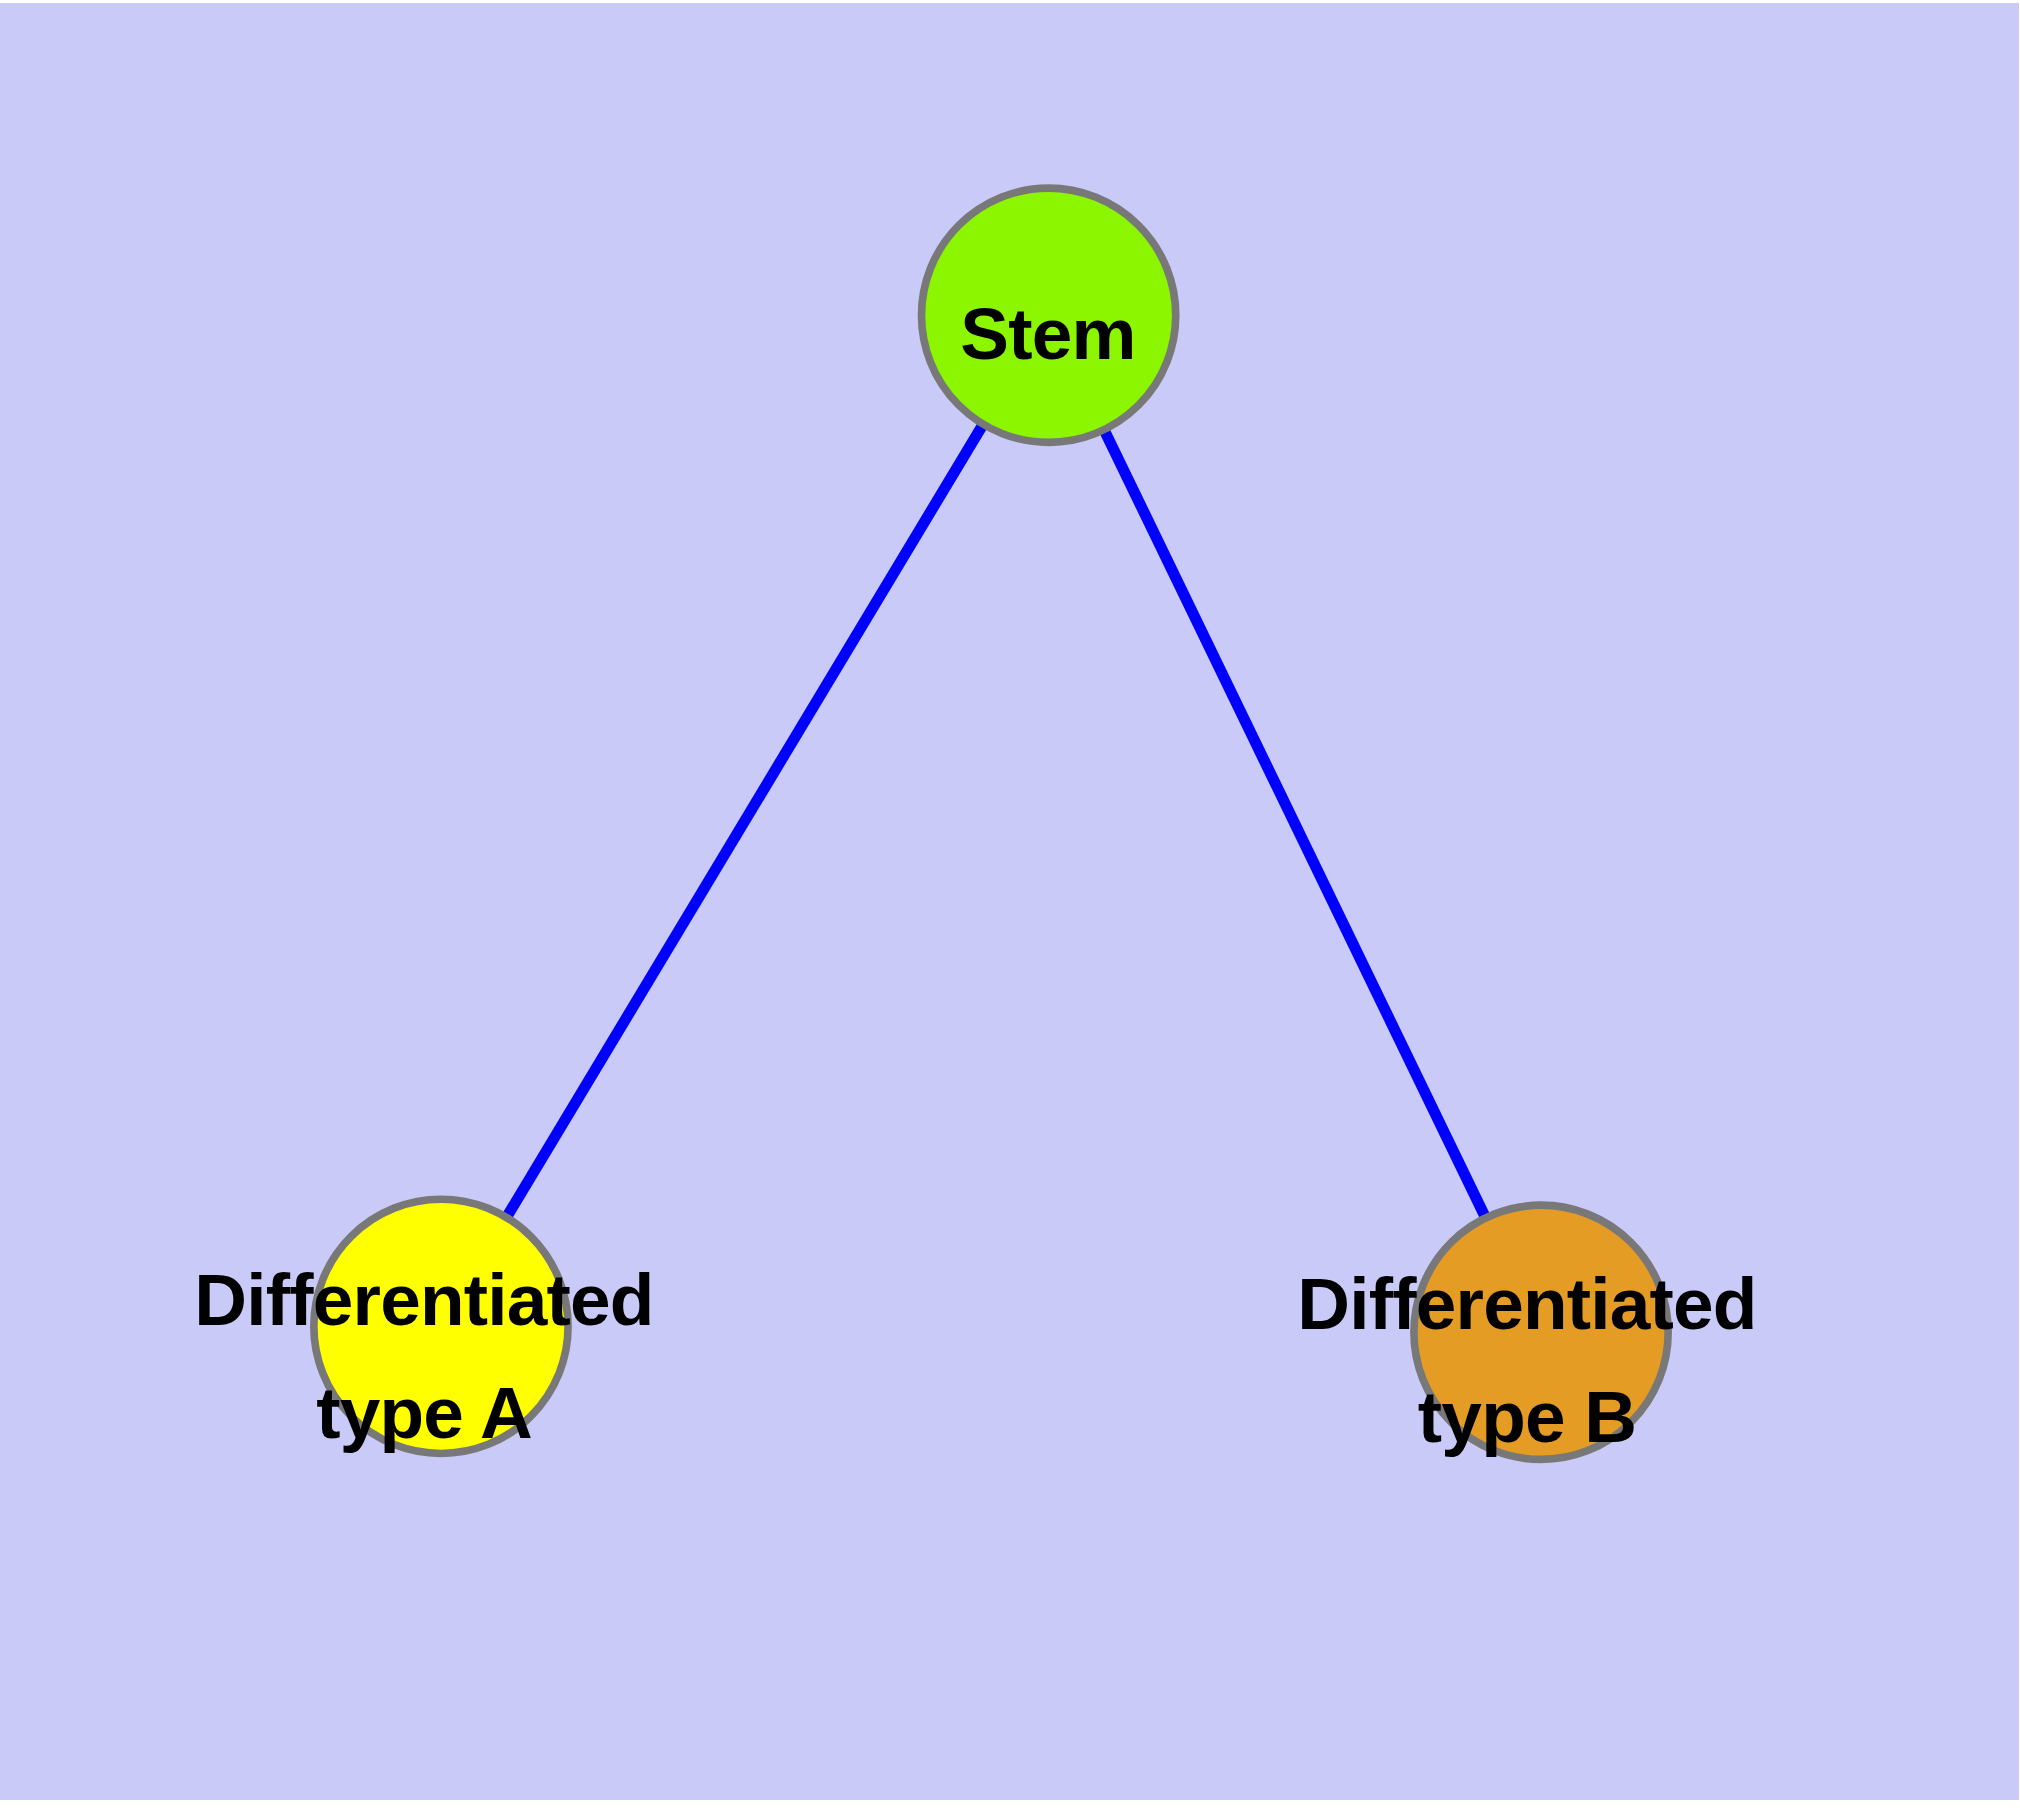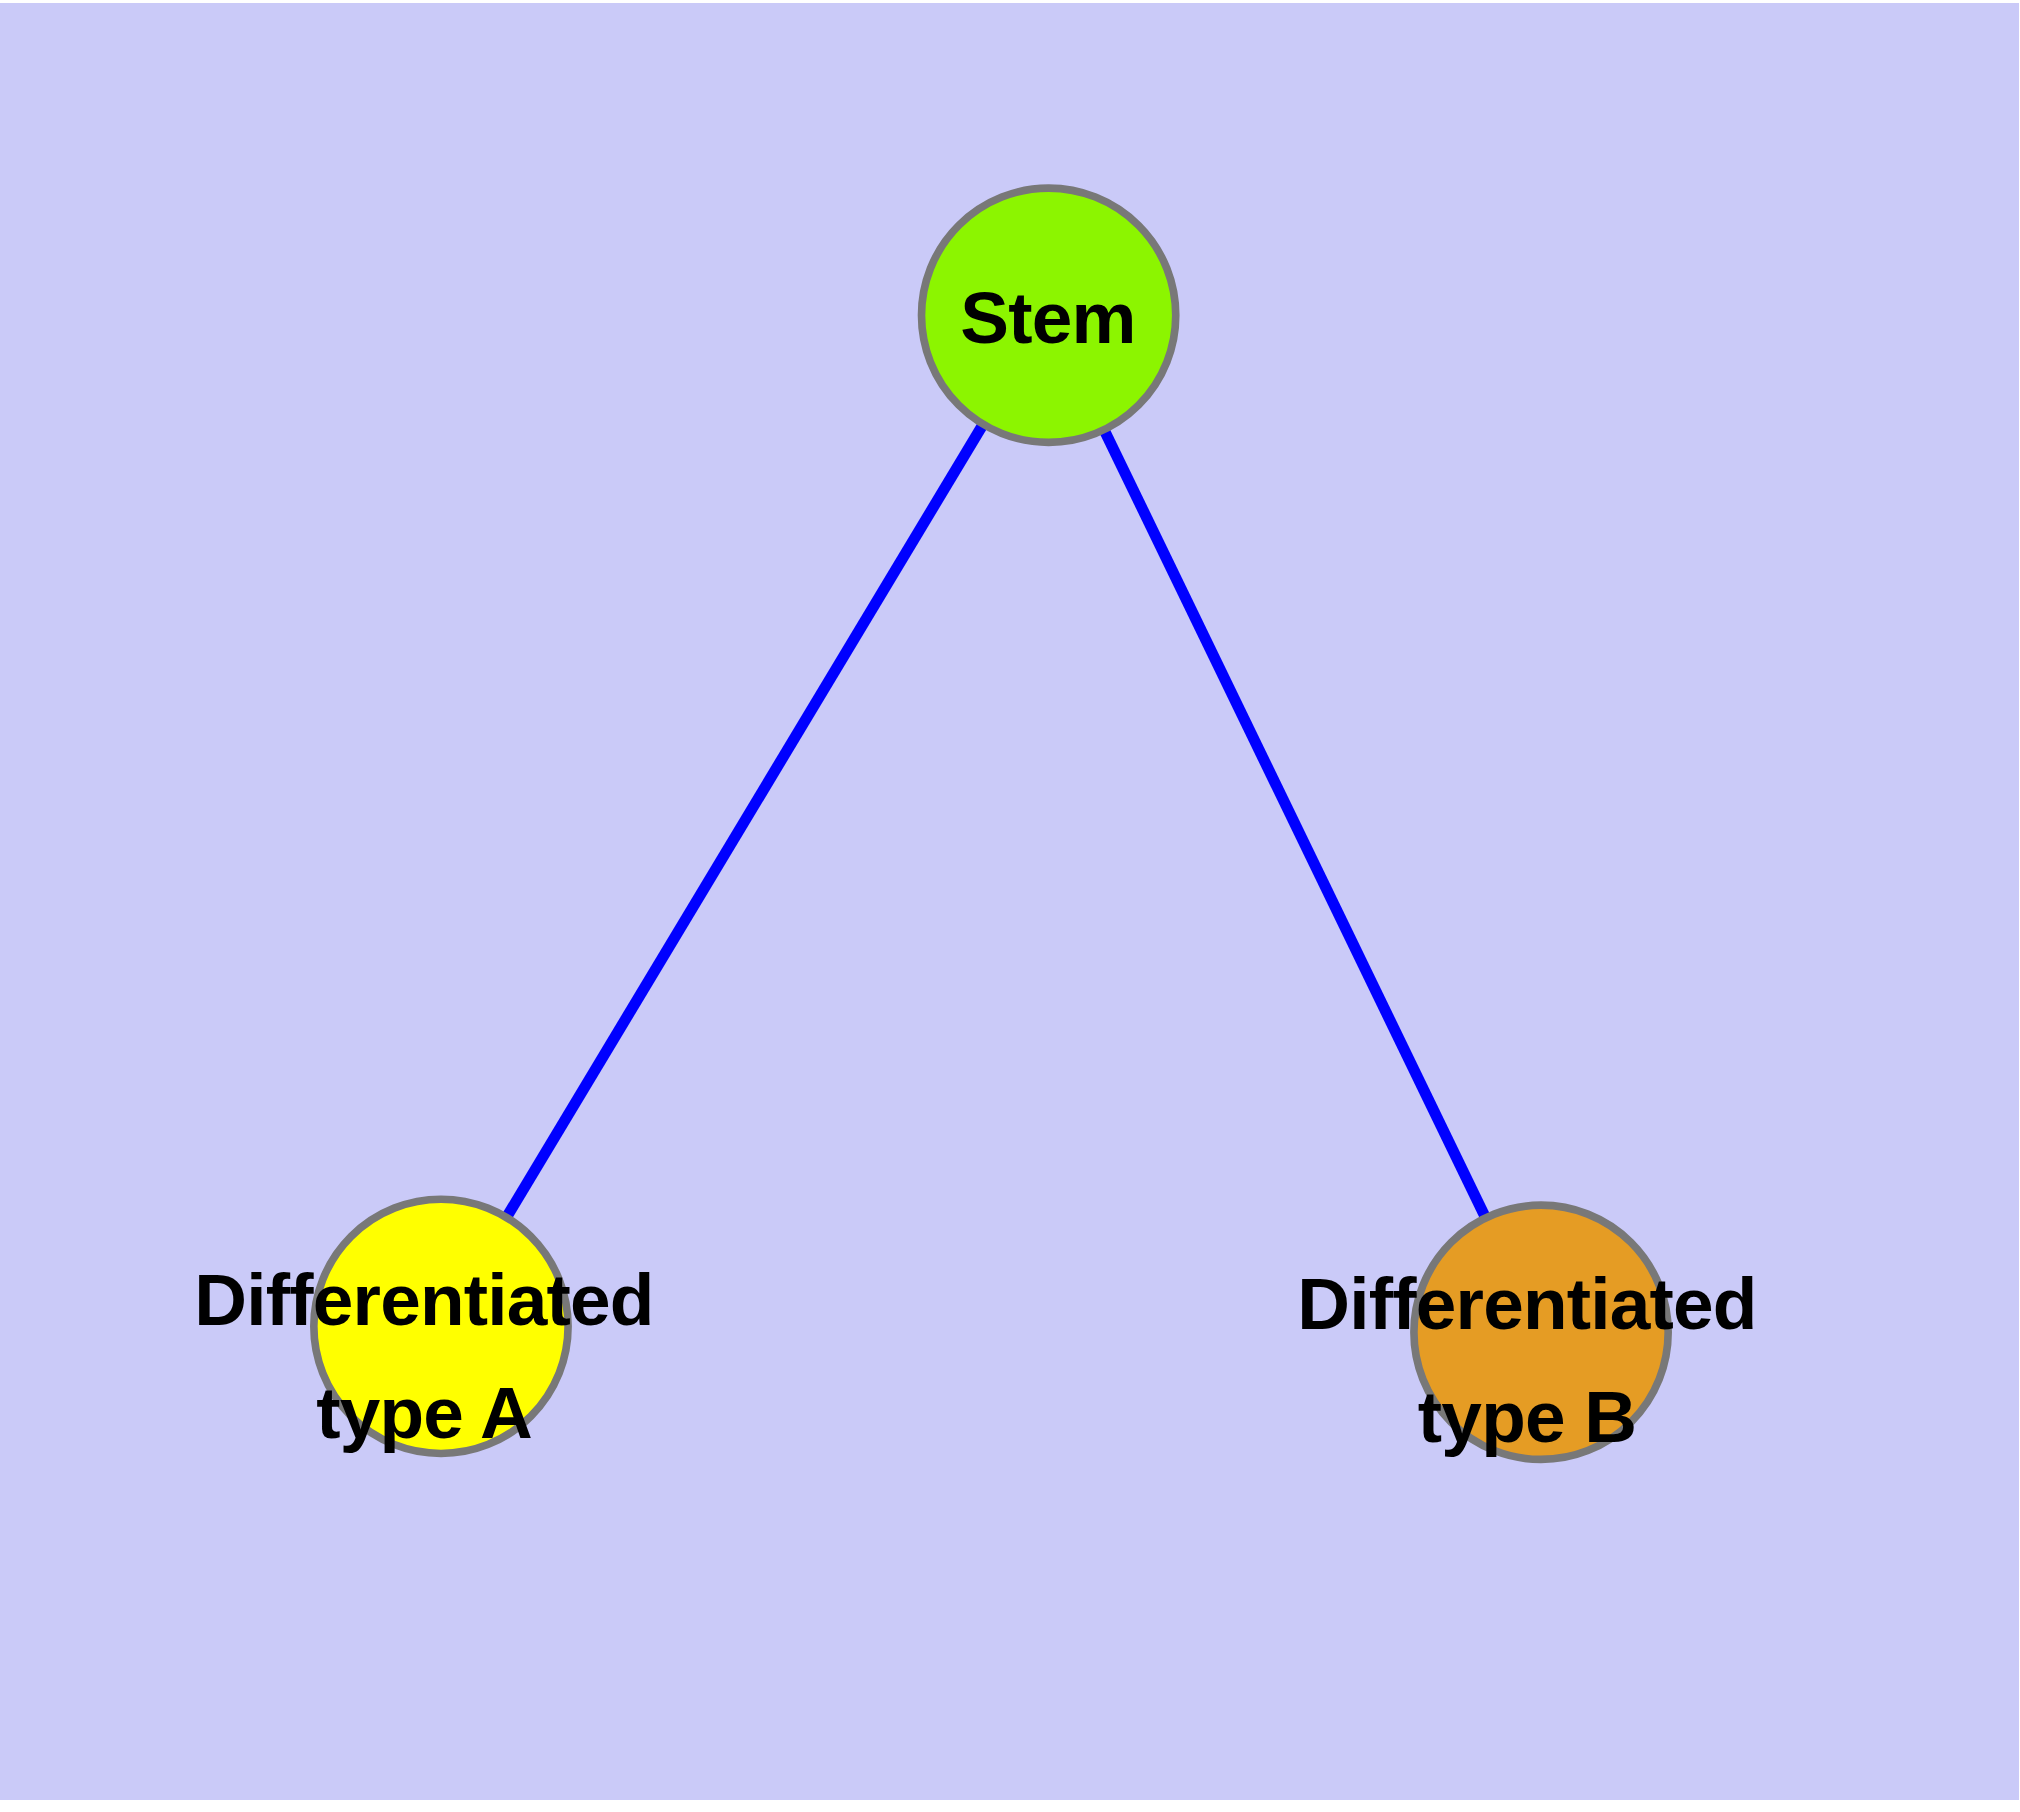--- a/index.html
+++ b/index.html
@@ -35,21 +35,21 @@
     position: absolute;
     transform: translate(-50%, -50%);
     color: #000000;
     font-weight: bold;
     font-size: 73px;
     line-height: 1.55;
     text-align: center;
     white-space: pre-line;
     letter-spacing: -0.8px;
   }
-  .label-stem   { left: 1048px; top: 318px;  }
+  .label-stem   { left: 1048px; top: 334px;  }
   .label-type-a { left: 424px;  top: 1356px; }
   .label-type-b { left: 1527px; top: 1360px; }
 </style>
 </head>
 <body>
 
 <div class="page">
 
   <div class="panel"></div>
 

